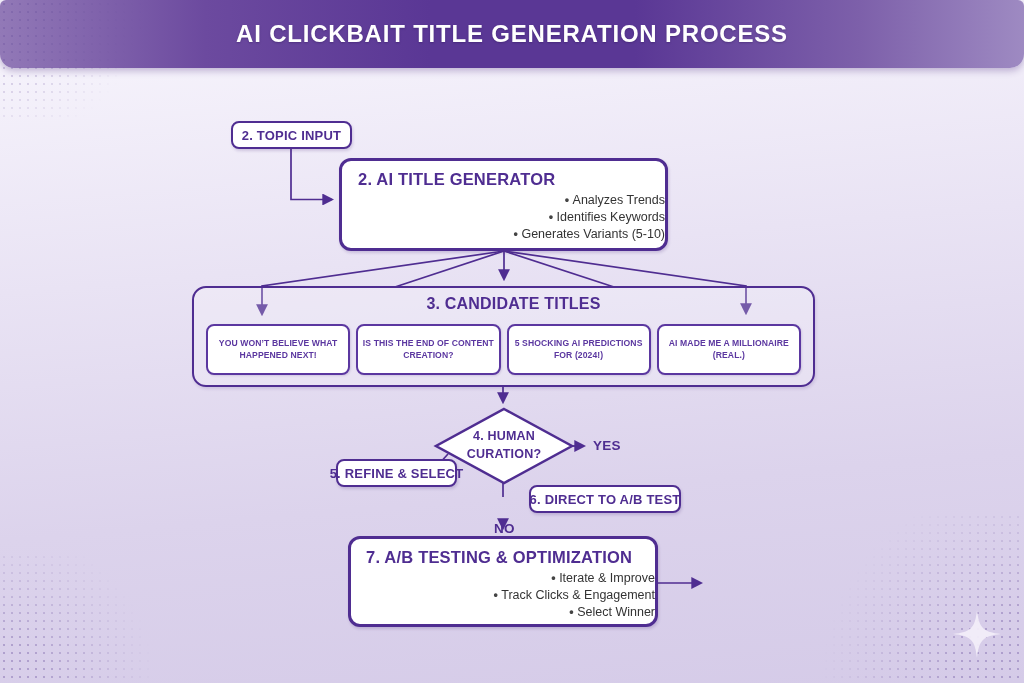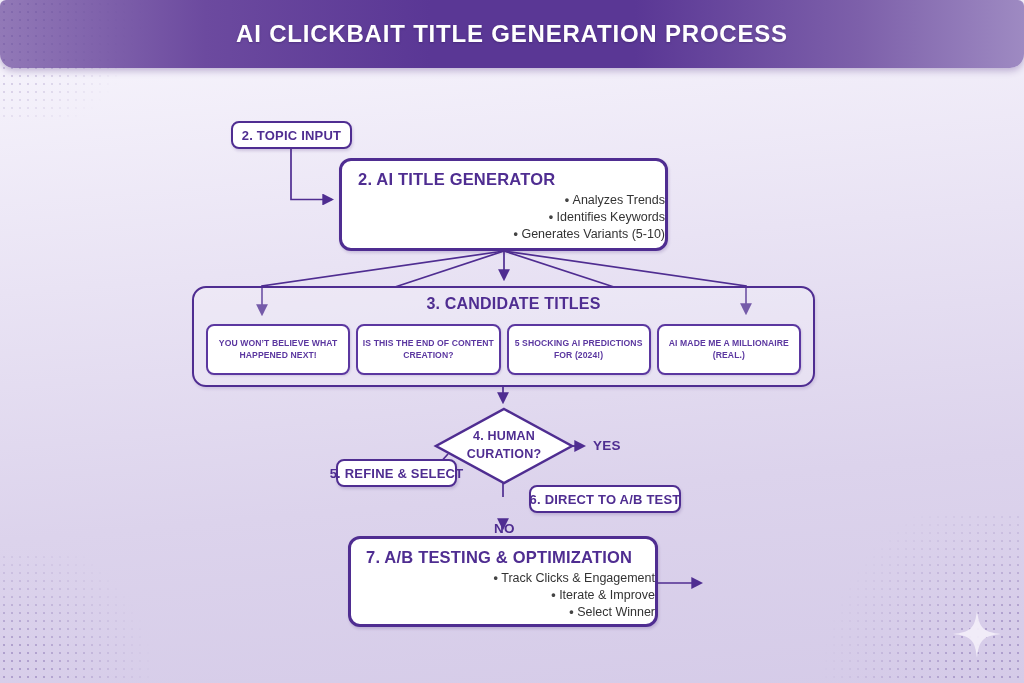--- a/index.html
+++ b/index.html
@@ -165,22 +165,22 @@
     <span>5. REFINE &amp; SELECT</span>
   </div>
 
   <div class="node pill" id="n-direct">
     <span>6. DIRECT TO A/B TEST</span>
   </div>
 
   <div class="node big" id="n-ab">
     <div class="title">7. A/B TESTING &amp; OPTIMIZATION</div>
     <ul>
+      <li>Iterate &amp; Improve</li>
       <li>Track Clicks &amp; Engagement</li>
-      <li>Iterate &amp; Improve</li>
       <li>Select Winner</li>
     </ul>
   </div>
 
   <svg id="sparkle" width="52" height="52" viewBox="0 0 52 52" xmlns="http://www.w3.org/2000/svg">
     <path d="M26 2 C28 20 32 24 50 26 C32 28 28 32 26 50 C24 32 20 28 2 26 C20 24 24 20 26 2 Z" fill="#f2edf9" opacity="0.95"></path>
   </svg>
 
 </div>
 

